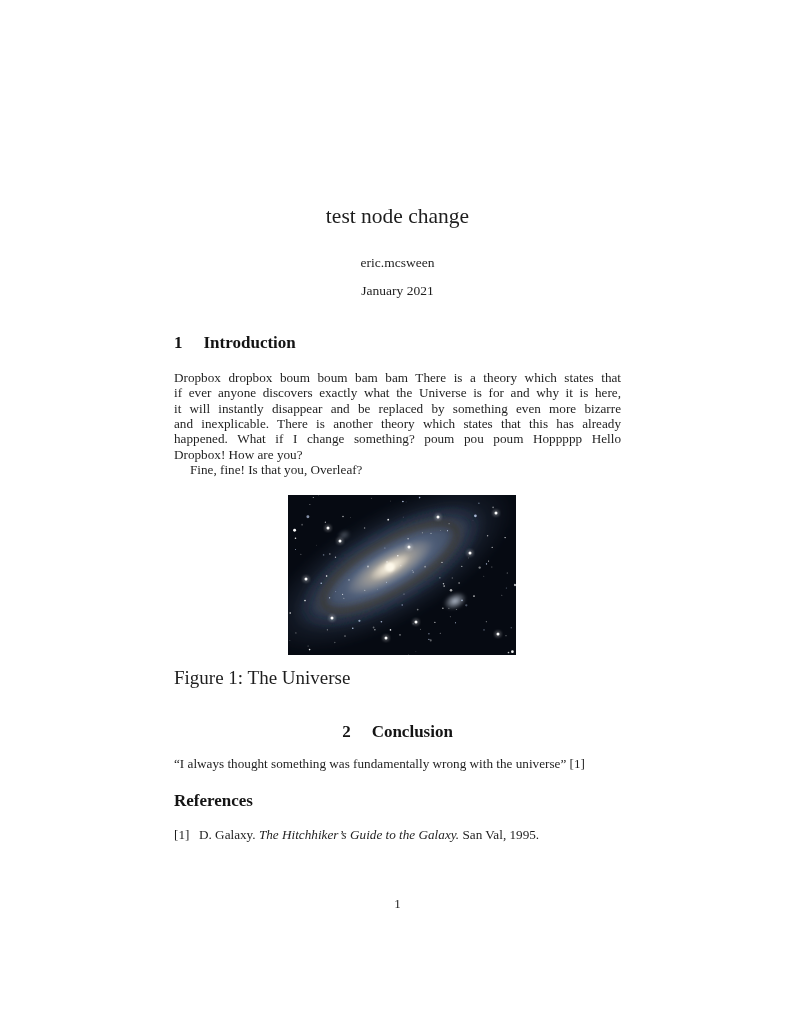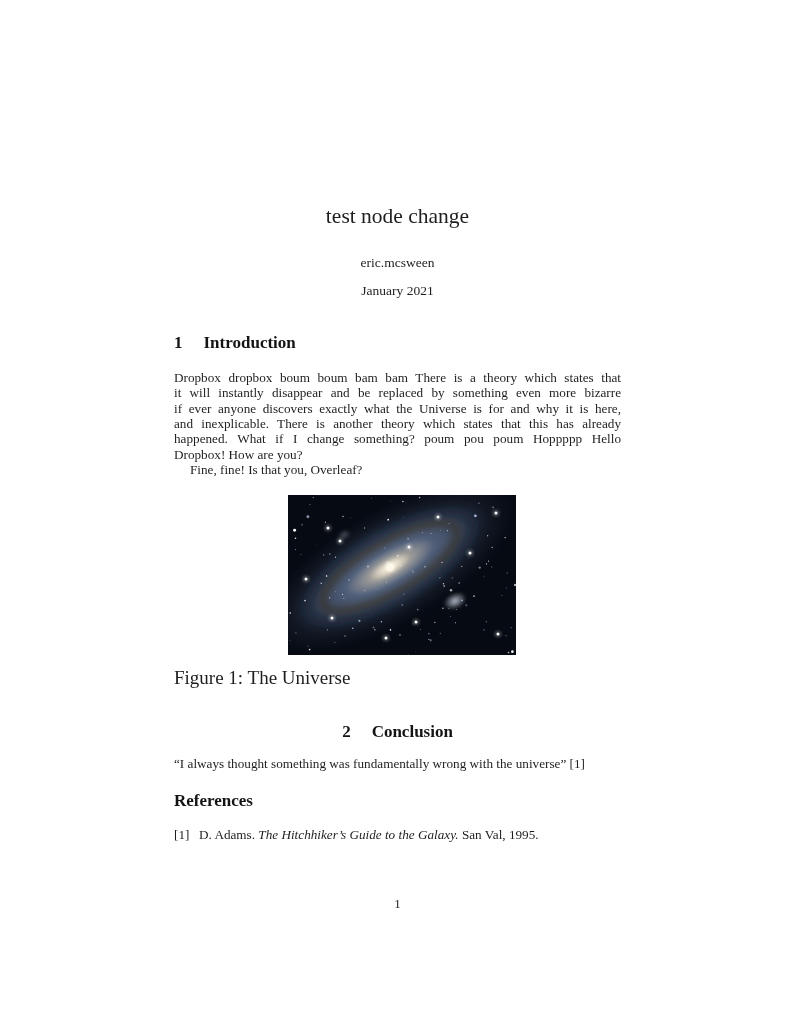--- a/index.html
+++ b/index.html
@@ -56,22 +56,22 @@
   <h1 class="abs content doc-title">test node change</h1>
   <div class="abs content doc-author">eric.mcsween</div>
   <div class="abs content doc-date">January 2021</div>
 
   <h2 class="abs content sec-heading h-intro">
     <span class="sec-num">1</span><span>Introduction</span>
   </h2>
 
   <div class="abs content body-text intro-para">
     <div class="jline">Dropbox dropbox boum boum bam bam There is a theory which states that</div>
+    <div class="jline">if ever anyone discovers exactly what the Universe is for and why it is here,</div>
     <div class="jline">it will instantly disappear and be replaced by something even more bizarre</div>
-    <div class="jline">if ever anyone discovers exactly what the Universe is for and why it is here,</div>
     <div class="jline">and inexplicable. There is another theory which states that this has already</div>
     <div class="jline">happened.  What if I change something?  poum pou poum Hoppppp Hello</div>
     <div class="lastline">Dropbox! How are you?</div>
     <div class="para2">Fine, fine! Is that you, Overleaf?</div>
   </div>
 
   <div class="abs figure-img">
     <svg width="228" height="160" viewBox="0 0 228 160" xmlns="http://www.w3.org/2000/svg">
       <defs>
         <radialGradient id="gHalo" cx="50%" cy="50%" r="50%">
@@ -276,18 +276,18 @@
   <h2 class="abs content sec-heading h-conclusion">
     <span class="sec-num">2</span><span>Conclusion</span>
   </h2>
 
   <div class="abs content body-text quote-text">“I always thought something was fundamentally wrong with the universe” [1]</div>
 
   <h2 class="abs content sec-heading h-references">References</h2>
 
   <div class="abs content ref-entry">
     <span class="ref-label">[1]</span>
-    <span><span>D. Adams. </span><span class="ref-italic">The Hitchhiker’s Guide to the Galaxy.</span><span> San Val, 1995.</span></span>
+    <span><span>D. Galaxy. </span><span class="ref-italic">The Hitchhiker’s Guide to the Galaxy.</span><span> San Val, 1995.</span></span>
   </div>
 
   <div class="abs content page-number">1</div>
 
 </div>
 
 </body></html>

